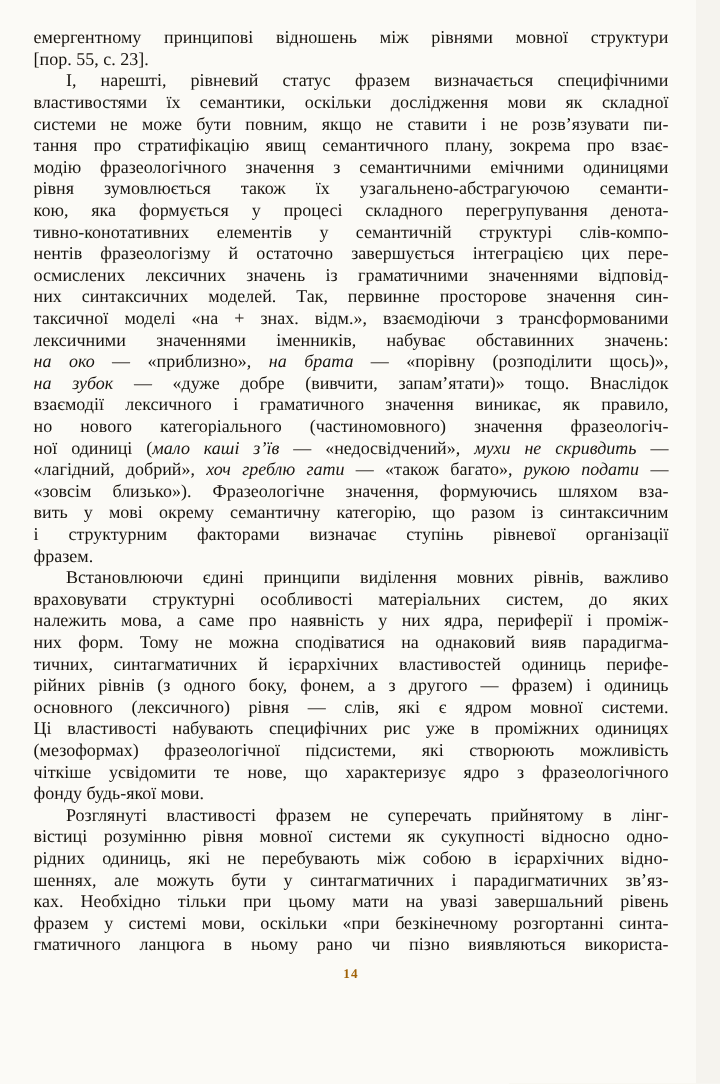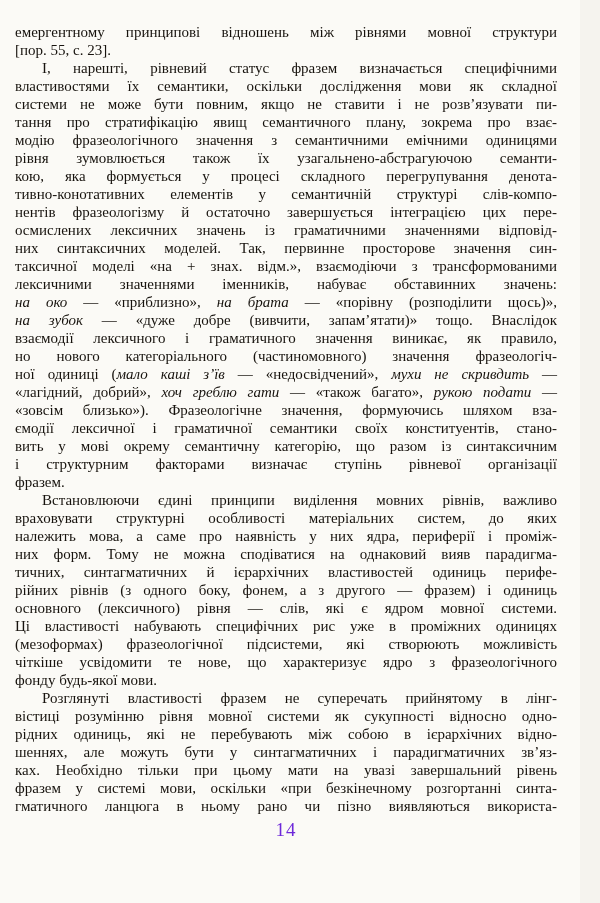--- a/index.html
+++ b/index.html
@@ -3,21 +3,21 @@
 <meta charset="utf-8">
 <style>
   html, body { margin: 0; padding: 0; background: #f5f3ee; }
   .page {
     position: relative;
     width: 580px;
     height: 903px;
     margin: 0;
     background: #fbfaf6;
     box-sizing: border-box;
-    padding: 23px 23px 0 15px;
+    padding: 23px 23px 0 28px;
     font-family: "Liberation Serif", serif;
     font-size: 15px;
     line-height: 18px;
     color: #17130e;
     overflow: hidden;
   }
   .text { width: 100%; }
   .paragraph { margin: 0; }
   .line {
     text-align: justify;
@@ -27,25 +27,25 @@
     white-space: nowrap;
   }
   .line.nojust {
     text-align: right;
     text-align-last: left;
   }
   .line.indent { text-indent: 27px; }
   .it { font-style: italic; }
   .pagenum {
     text-align: center;
-    font-weight: normal;
-    font-size: 19px;
+    font-weight: bold;
+    font-size: 11px;
     margin-top: 6px;
     letter-spacing: 1px;
-    color: #6d28d9;
+    color: #a16207;
   }
 </style>
 </head>
 <body>
 
 <div class="page">
   <div class="text">
       <div class="paragraph">
         <div class="line"><span>емергентному принципові відношень між рівнями мовної структури</span></div>
         <div class="line nojust"><span>[пор. 55, с. 23].</span></div>
@@ -64,21 +64,20 @@
         <div class="line"><span>них синтаксичних моделей. Так, первинне просторове значення син-</span></div>
         <div class="line"><span>таксичної моделі «на + знах. відм.», взаємодіючи з трансформованими</span></div>
         <div class="line"><span>лексичними значеннями іменників, набуває обставинних значень:</span></div>
         <div class="line"><span class="it">на око</span><span> — «приблизно», </span><span class="it">на брата</span><span> — «порівну (розподілити щось)»,</span></div>
         <div class="line"><span class="it">на зубок</span><span> — «дуже добре (вивчити, запам’ятати)» тощо. Внаслідок</span></div>
         <div class="line"><span>взаємодії лексичного і граматичного значення виникає, як правило,</span></div>
         <div class="line"><span>но нового категоріального (частиномовного) значення фразеологіч-</span></div>
         <div class="line"><span>ної одиниці (</span><span class="it">мало каші з’їв</span><span> — «недосвідчений», </span><span class="it">мухи не скривдить</span><span> —</span></div>
         <div class="line"><span>«лагідний, добрий», </span><span class="it">хоч греблю гати</span><span> — «також багато», </span><span class="it">рукою подати</span><span> —</span></div>
         <div class="line"><span>«зовсім близько»). Фразеологічне значення, формуючись шляхом вза-</span></div>
-        <div class="line"><span>ємодії лексичної і граматичної семантики своїх конституентів, стано-</span></div>
         <div class="line"><span>вить у мові окрему семантичну категорію, що разом із синтаксичним</span></div>
         <div class="line"><span>і структурним факторами визначає ступінь рівневої організації</span></div>
         <div class="line nojust"><span>фразем.</span></div>
       </div>
       <div class="paragraph">
         <div class="line indent"><span>Встановлюючи єдині принципи виділення мовних рівнів, важливо</span></div>
         <div class="line"><span>враховувати структурні особливості матеріальних систем, до яких</span></div>
         <div class="line"><span>належить мова, а саме про наявність у них ядра, периферії і проміж-</span></div>
         <div class="line"><span>них форм. Тому не можна сподіватися на однаковий вияв парадигма-</span></div>
         <div class="line"><span>тичних, синтагматичних й ієрархічних властивостей одиниць перифе-</span></div>

